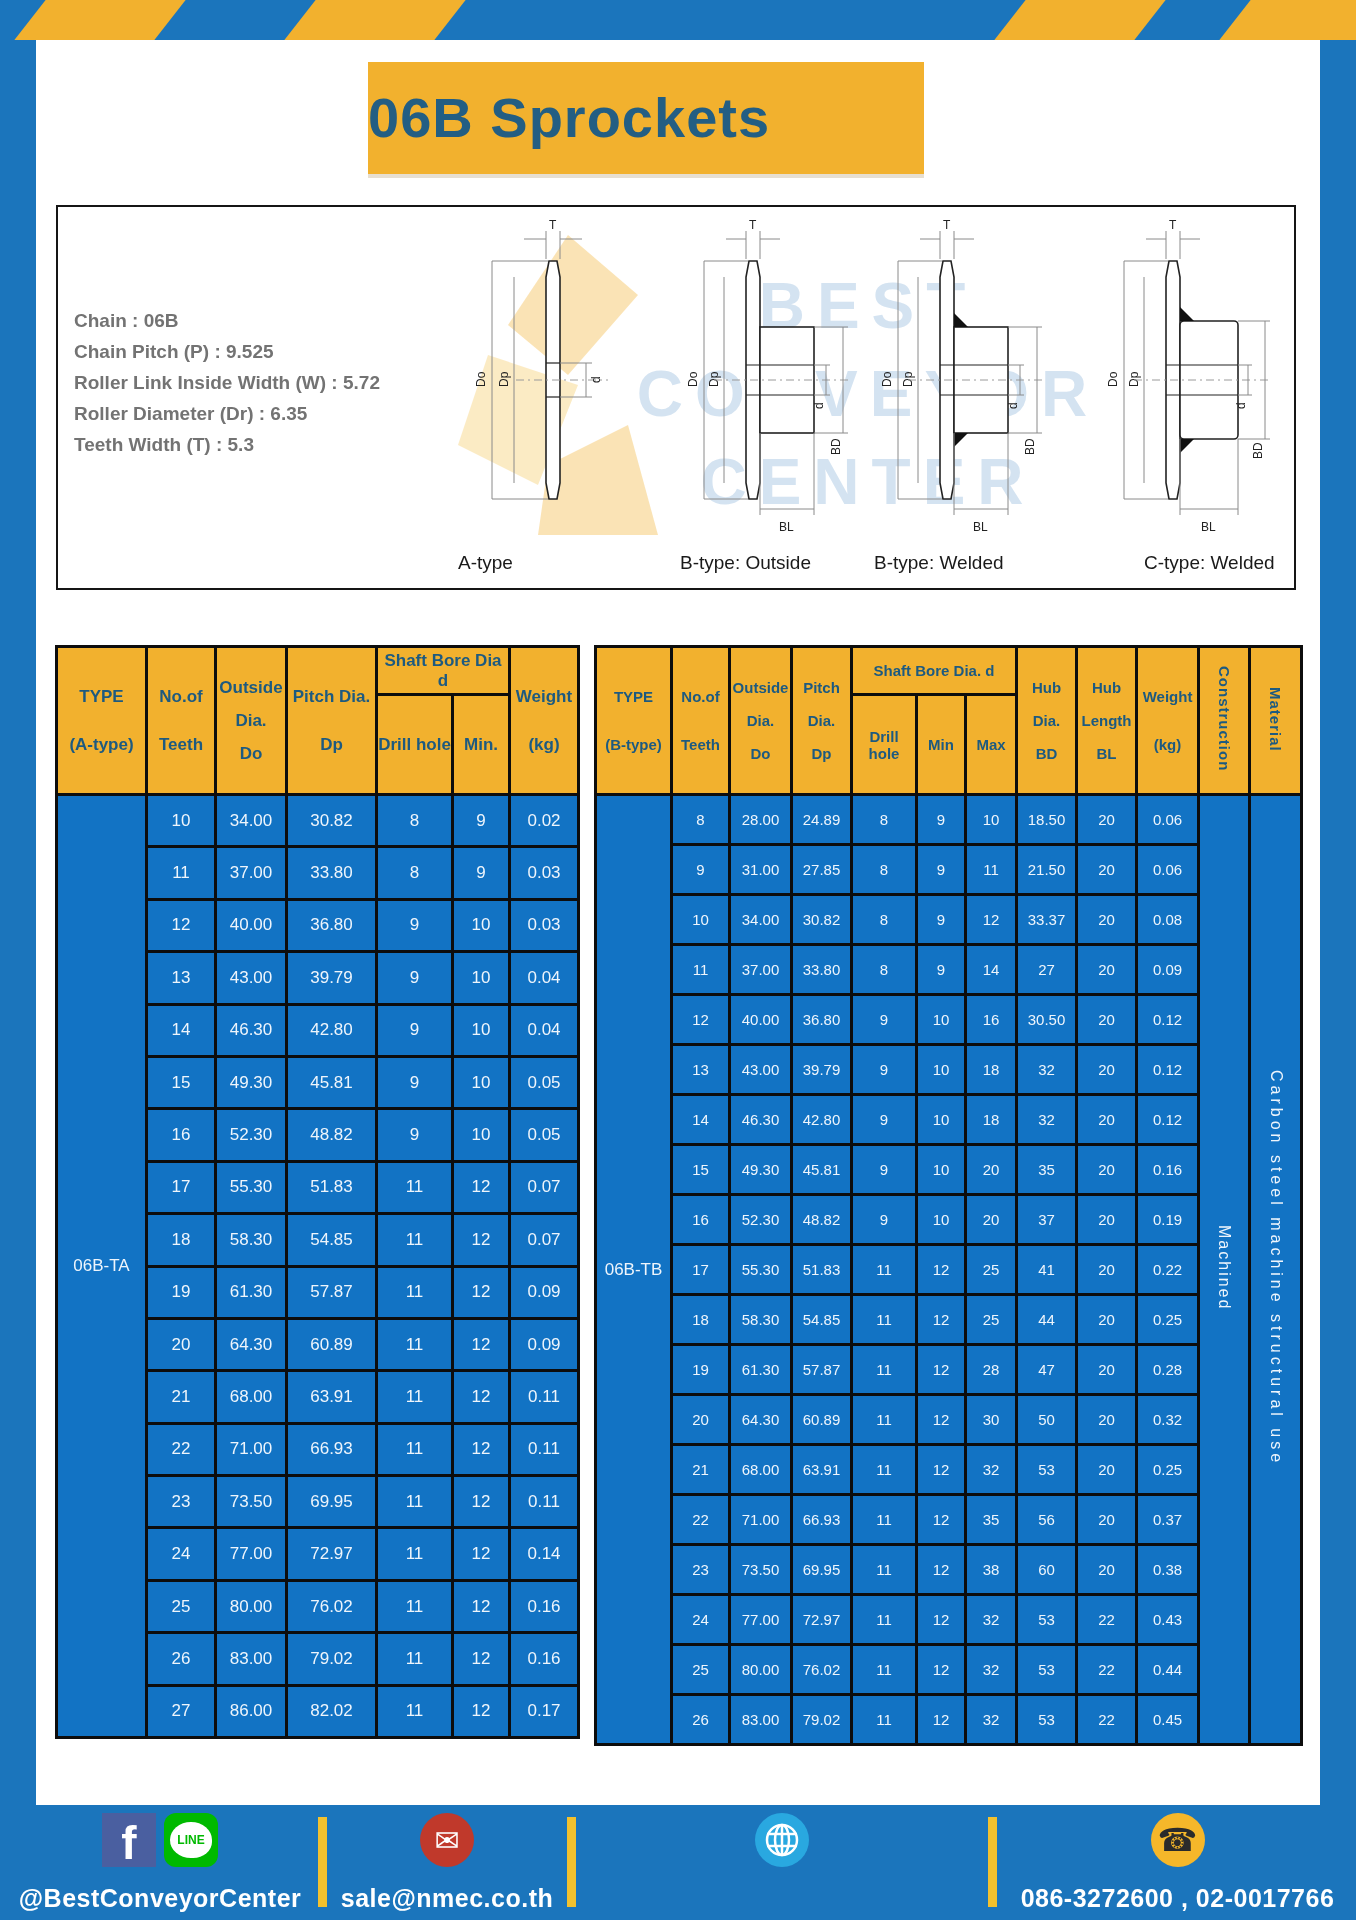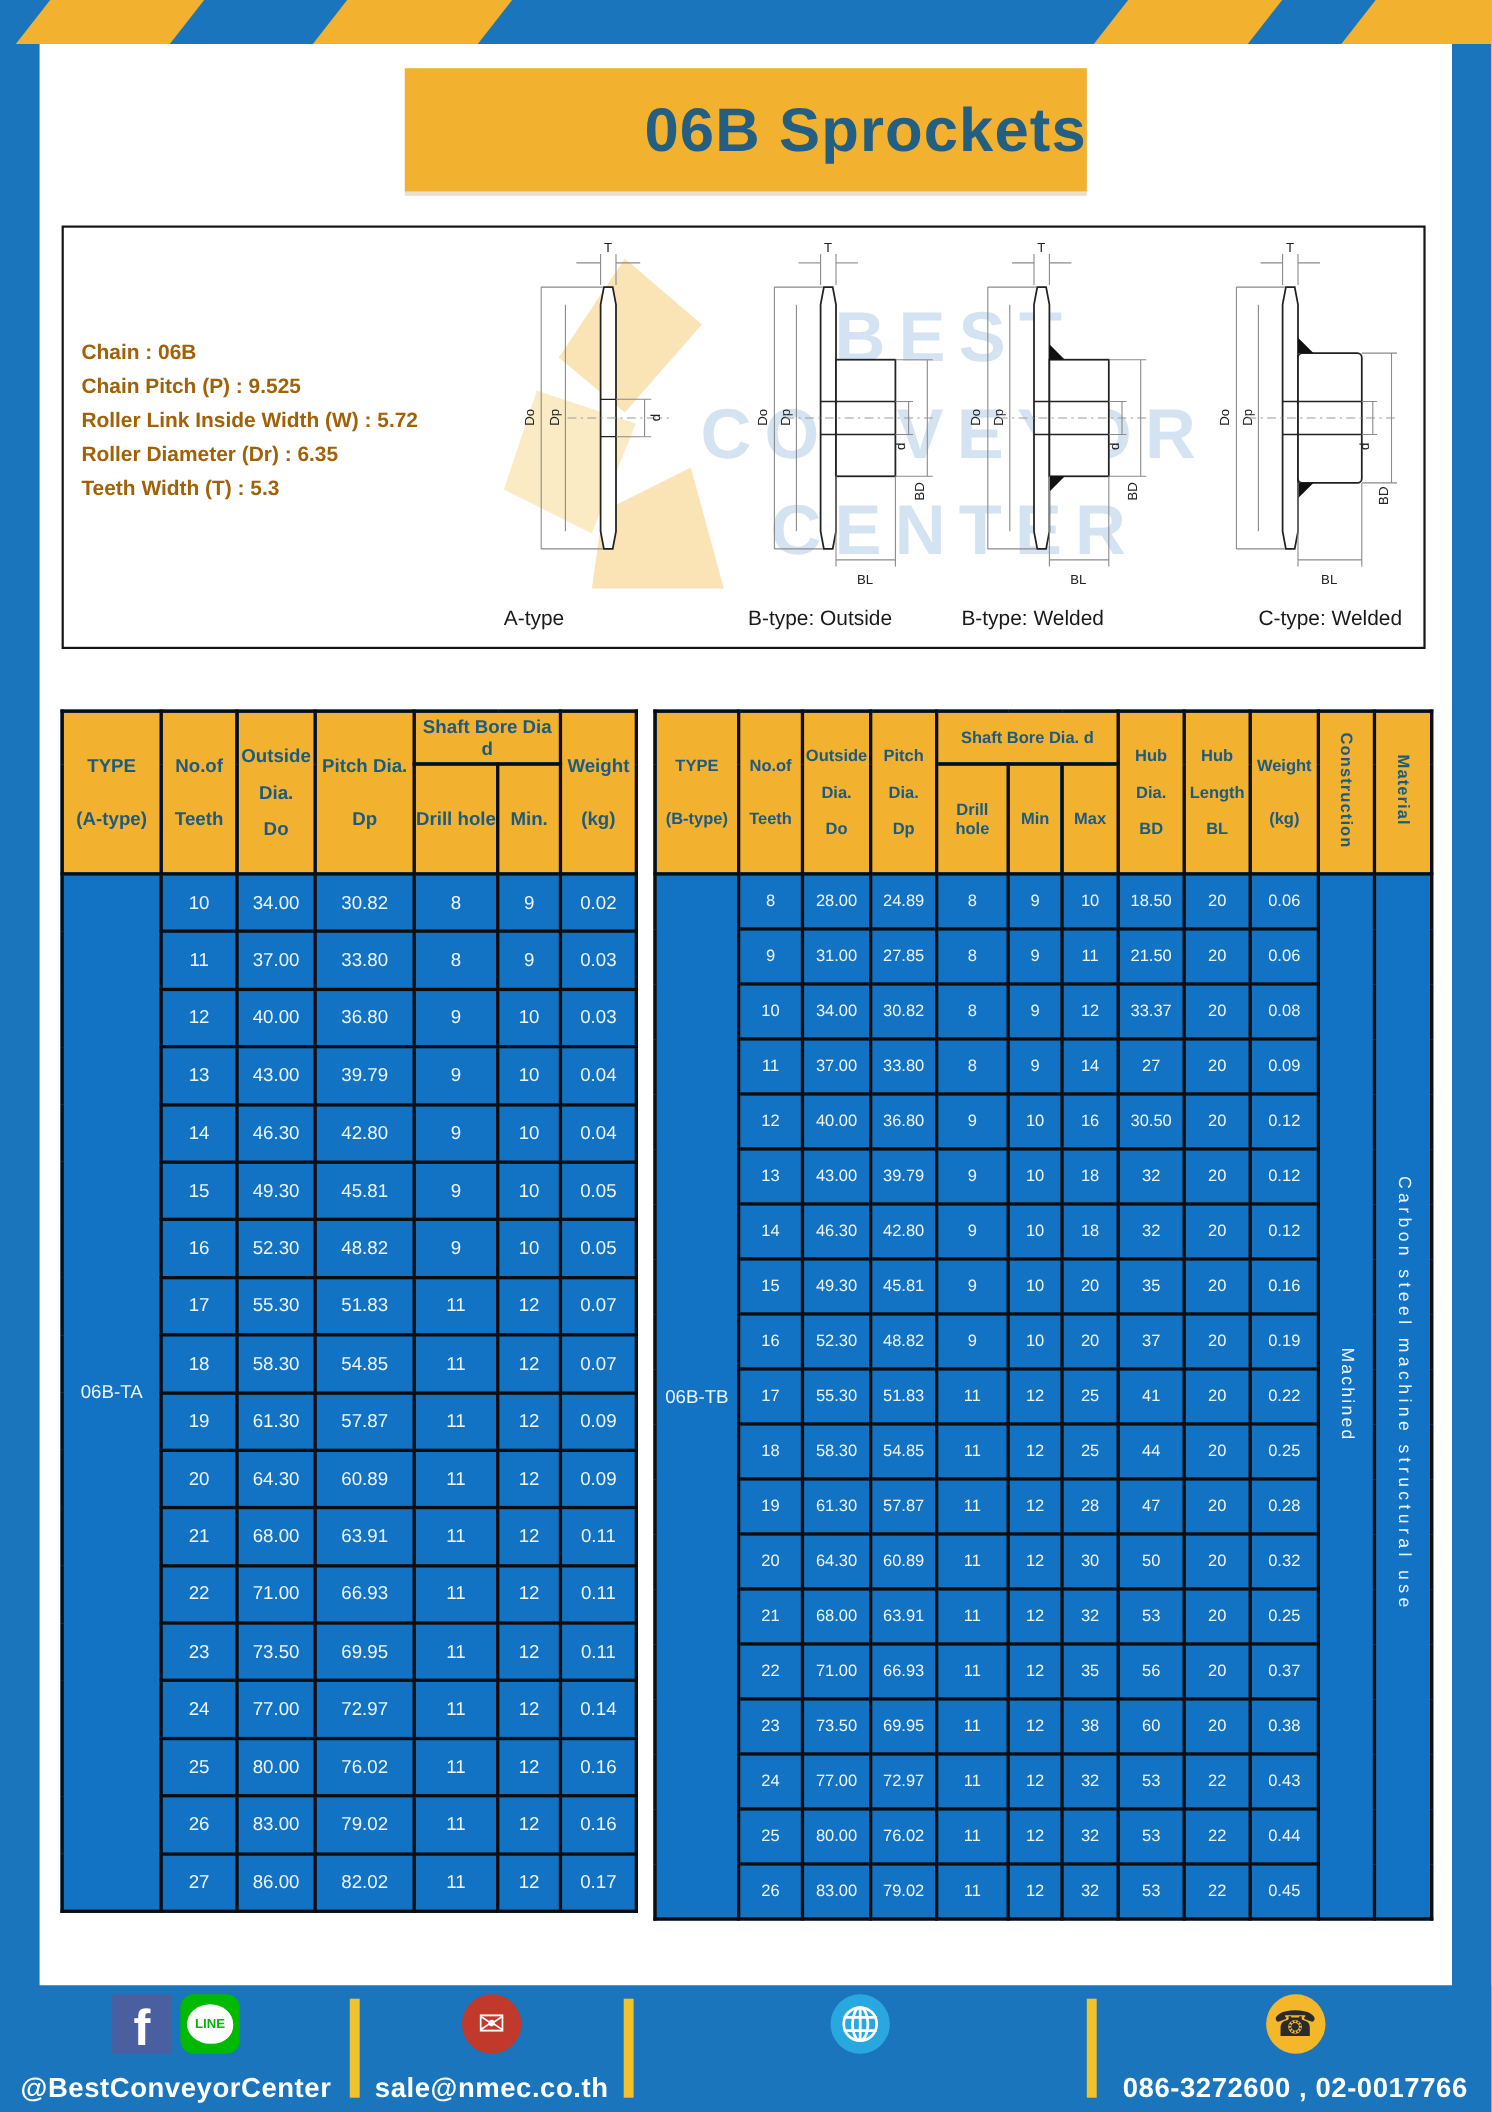--- a/index.html
+++ b/index.html
@@ -6,29 +6,29 @@
   body { font-family:"Liberation Sans", sans-serif; background:#e8e8e8; }
   .page { position:relative; width:1356px; height:1920px; background:#1b75bc; overflow:hidden; margin:0 auto; }
 
   
   .top-band { position:absolute; left:0; top:0; width:100%; height:40px; overflow:hidden; }
   .stripe { position:absolute; top:-6px; height:52px; background:#f2b12e; transform:skewX(-38deg); }
 
   
   .content { position:absolute; left:36px; top:40px; width:1284px; height:1765px; background:#ffffff; }
 
-  .title-box { position:absolute; left:332px; top:22px; width:620px; height:112px;
-    background:#f2b12e; box-shadow:0 4px 0 rgba(120,80,0,.18); text-align:right; }
+  .title-box { position:absolute; left:332px; top:22px; width:556px; height:112px;
+    background:#f2b12e; box-shadow:0 4px 0 rgba(120,80,0,.18); text-align:left; }
   .title-box h1 { font-size:56px; line-height:112px; color:#235e83; letter-spacing:1px; font-weight:bold; }
 
   
   .diagram-panel { position:absolute; left:20px; top:165px; width:1240px; height:385px;
     border:2px solid #151515; background:#fff; overflow:hidden; }
   .specs { position:absolute; left:16px; top:98px; z-index:3; }
-  .specs div { font-size:19px; font-weight:bold; color:#a16207; line-height:31px; white-space:nowrap; }
+  .specs div { font-size:19px; font-weight:bold; color:#737373; line-height:31px; white-space:nowrap; }
 
   .watermark { position:absolute; left:520px; top:55px; width:580px; z-index:1; text-align:center;
     font-weight:bold; font-size:64px; line-height:88px; letter-spacing:12px; color:rgba(125,170,214,0.33); }
   .wm-shape { position:absolute; left:390px; top:28px; z-index:1; opacity:.35; }
 
   .fig { position:absolute; top:8px; width:190px; height:335px; z-index:2; }
   .cap { position:absolute; top:345px; width:190px; text-align:left; font-size:19px; color:#1a1a1a; z-index:2; }
   .fig svg { width:100%; height:100%; }
   .dim  { stroke:#8a8a8a; stroke-width:1; }
   .body-line { stroke:#222; stroke-width:1.6; fill:#fff; }

